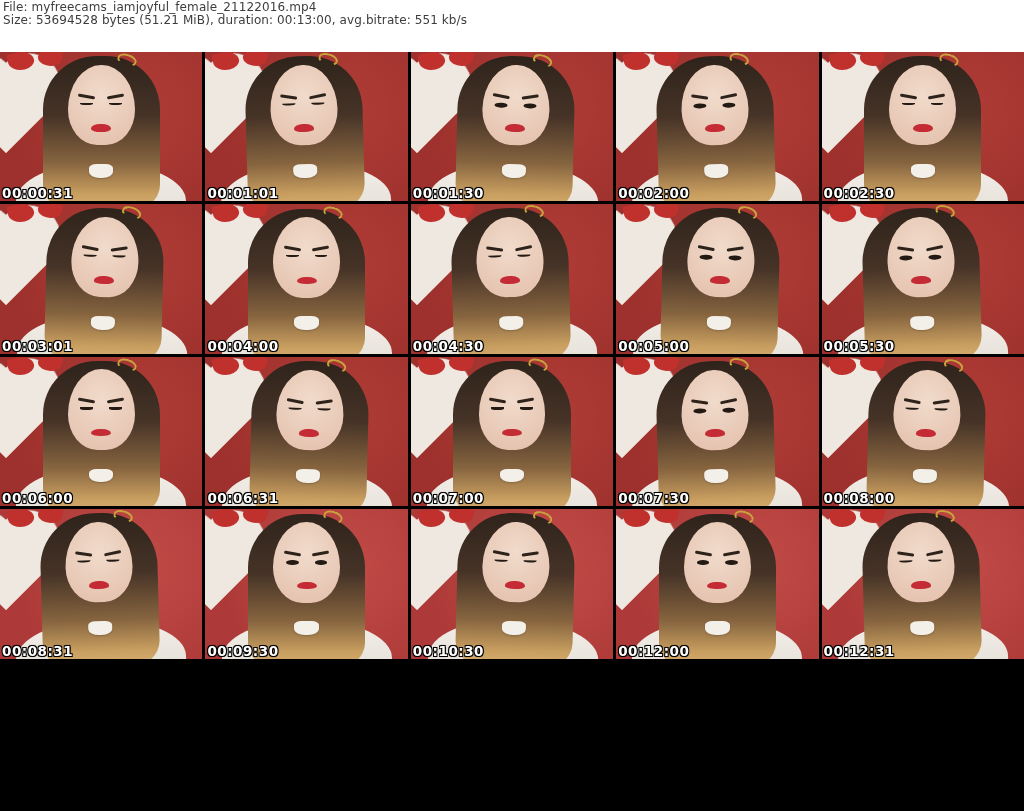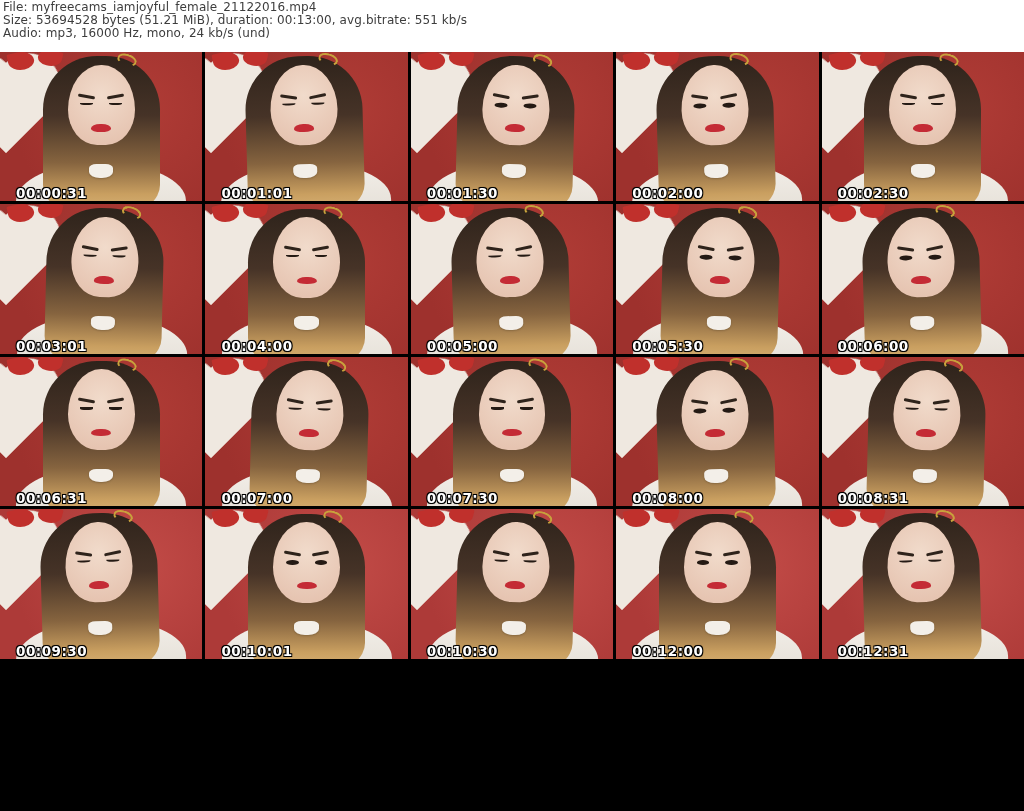--- a/index.html
+++ b/index.html
@@ -170,39 +170,38 @@
     width: 20px; height: 12px;
     border: 2.5px solid var(--hairpin-gold, #c8a23c);
     border-radius: 50%;
     border-bottom-color: transparent;
     transform: rotate(18deg);
     z-index: 5;
   }
   
   .timestamp {
     position: absolute;
-    left: 16px; bottom: 0;
+    left: 2px; bottom: 0;
     z-index: 6;
     font-size: 13.5px;
     font-weight: bold;
     letter-spacing: 0.5px;
     color: var(--timestamp-text, #ffffff);
     text-shadow:
       -1px -1px 0 #000, 1px -1px 0 #000,
       -1px  1px 0 #000, 1px  1px 0 #000,
        0 0 2px #000;
   }
 </style>
 </head>
 <body>
 
 <header class="header">
   <div class="info-line">File: myfreecams_iamjoyful_female_21122016.mp4</div>
   <div class="info-line">Size: 53694528 bytes (51.21 MiB), duration: 00:13:00, avg.bitrate: 551 kb/s</div>
-  <div class="info-line">Audio: mp3, 16000 Hz, mono, 24 kb/s (und)</div>
 </header>
 
 <main class="grid">
   <figure class="thumb">
     <div class="heart"></div>
     <div class="bow"></div>
     <div class="person">
       <div class="neck"></div>
       <div class="shirt"></div>
       <div class="collar"></div>
@@ -333,20 +332,39 @@
         <span class="brow right"></span>
         <span class="eye left"></span>
         <span class="eye right"></span>
         <span class="lips"></span>
       </div>
       <div class="hairpin"></div>
     </div>
     <figcaption class="timestamp">00:04:00</figcaption>
   </figure>
 
+  <figure class="thumb">
+    <div class="heart"></div>
+    <div class="bow"></div>
+    <div class="person">
+      <div class="neck"></div>
+      <div class="shirt"></div>
+      <div class="collar"></div>
+      <div class="hair"></div>
+      <div class="face">
+        <span class="brow left"></span>
+        <span class="brow right"></span>
+        <span class="eye left"></span>
+        <span class="eye right"></span>
+        <span class="lips"></span>
+      </div>
+      <div class="hairpin"></div>
+    </div>
+    <figcaption class="timestamp">00:04:30</figcaption>
+  </figure>
 
   <figure class="thumb">
     <div class="heart"></div>
     <div class="bow"></div>
     <div class="person">
       <div class="neck"></div>
       <div class="shirt"></div>
       <div class="collar"></div>
       <div class="hair"></div>
       <div class="face">
@@ -515,39 +533,20 @@
         <span class="brow right"></span>
         <span class="eye left"></span>
         <span class="eye right"></span>
         <span class="lips"></span>
       </div>
       <div class="hairpin"></div>
     </div>
     <figcaption class="timestamp">00:09:30</figcaption>
   </figure>
 
-  <figure class="thumb">
-    <div class="heart"></div>
-    <div class="bow"></div>
-    <div class="person">
-      <div class="neck"></div>
-      <div class="shirt"></div>
-      <div class="collar"></div>
-      <div class="hair"></div>
-      <div class="face">
-        <span class="brow left"></span>
-        <span class="brow right"></span>
-        <span class="eye left"></span>
-        <span class="eye right"></span>
-        <span class="lips"></span>
-      </div>
-      <div class="hairpin"></div>
-    </div>
-    <figcaption class="timestamp">00:10:01</figcaption>
-  </figure>
 
   <figure class="thumb">
     <div class="heart"></div>
     <div class="bow"></div>
     <div class="person">
       <div class="neck"></div>
       <div class="shirt"></div>
       <div class="collar"></div>
       <div class="hair"></div>
       <div class="face">

